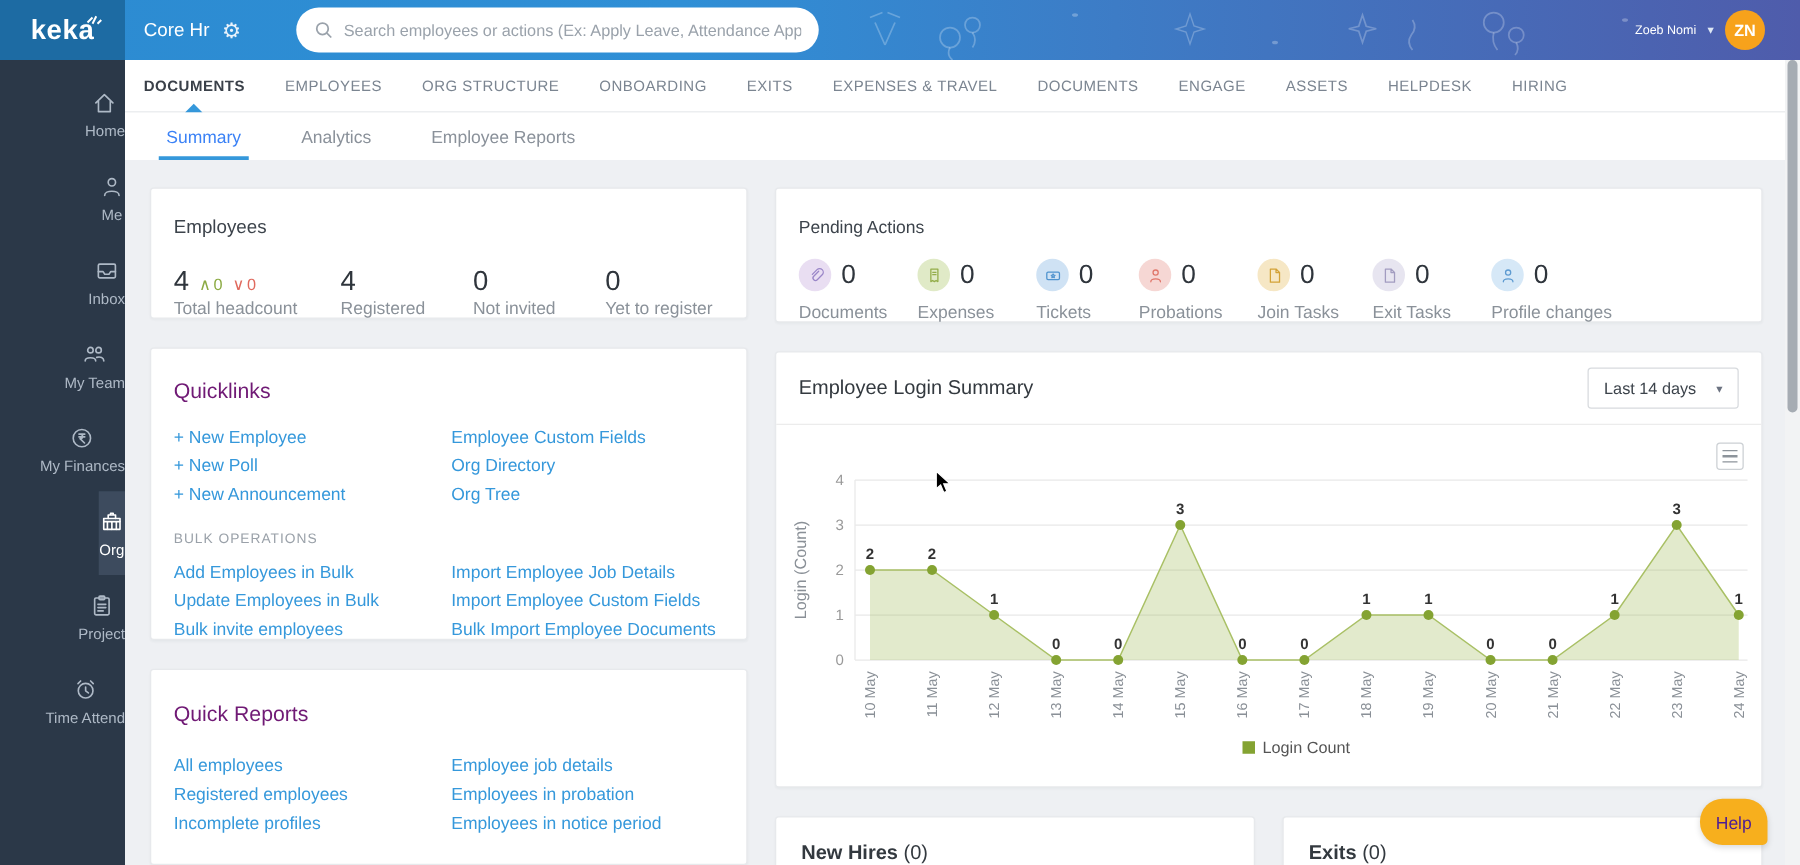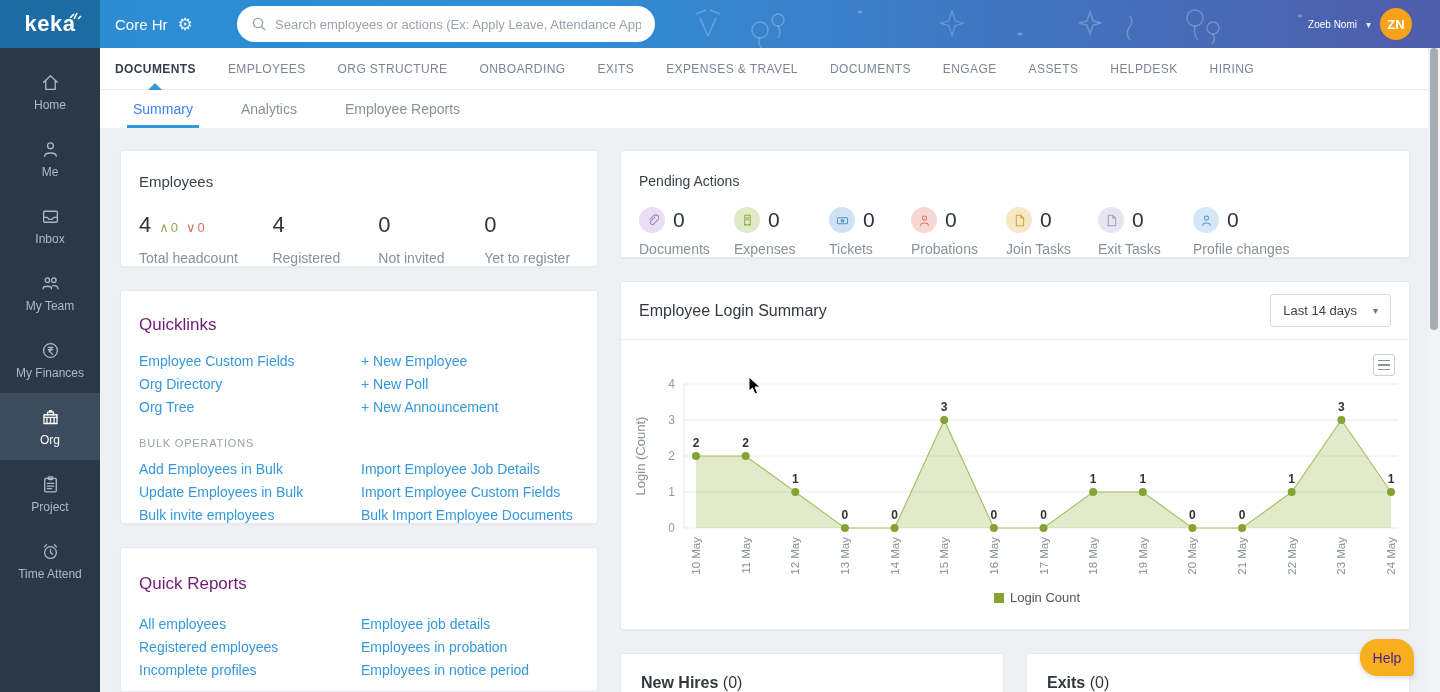--- a/index.html
+++ b/index.html
@@ -21,21 +21,21 @@
   .search-pill input { border:none; outline:none; flex:1; font-size:13px; color:#444; font-family:"Liberation Sans",sans-serif; }
   .search-pill input::placeholder { color:#9aa2ab; }
   .user-area { position:absolute; right:28px; top:0; height:48px; display:flex; align-items:center; gap:9px; cursor:pointer; }
   .user-name { color:#fff; font-size:10px; }
   .user-caret { color:#dfe8f5; font-size:10px; }
   .avatar { width:32px; height:32px; border-radius:50%; background:#f7a21b; color:#fff; font-weight:bold;
     font-size:13px; display:flex; align-items:center; justify-content:center; }
 
   
   .sidebar { position:absolute; left:0; top:48px; width:100px; height:644px; background:#2b3848; z-index:20;
-    display:flex; flex-direction:column; padding-top:10px; }
+    display:flex; flex-direction:column; padding-top:10px;align-items:flex-end; }
   .side-item { height:67px; display:flex; flex-direction:column; align-items:center; justify-content:center;
     gap:5px; color:#aeb9c6; cursor:pointer; }
   .side-item .lbl { font-size:12px; }
   .side-item.active { background:#3d4b5e; color:#fff; }
   .side-item svg { stroke:currentColor; }
   .side-partial { height:40px; display:flex; justify-content:center; align-items:flex-start; color:#aeb9c6; padding-top:12px; }
 
   
   .main { position:absolute; left:100px; top:48px; width:1340px; height:644px; }
   .navbar { position:relative; height:42px; background:#fff; display:flex; align-items:center; gap:32px;
@@ -61,21 +61,21 @@
 
   
   .employees-card { height:118px; padding:22px 18px 0 18px; }
   .stats-row { display:flex; margin-top:22px; }
   .stat { display:flex; flex-direction:column; }
   .stat-top { display:flex; align-items:baseline; gap:8px; }
   .stat-value { font-size:22px; color:#2f353c; }
   .delta { font-size:13px; display:flex; align-items:center; gap:2px; }
   .delta.up { color:#8cab44; }
   .delta.down { color:#e06a5e; }
-  .stat-label { font-size:14px; color:#8a9199; margin-top:12px; }
+  .stat-label { font-size:14px; color:#8a9199; margin-top:0; }
 
   
   .pending-card { height:118px; padding:22px 18px 0 18px; }
   .pending-row { display:flex; margin-top:18px; }
   .pending-item { display:flex; flex-direction:column; }
   .p-top { display:flex; align-items:center; gap:8px; }
   .p-badge { width:26px; height:26px; border-radius:50%; display:flex; align-items:center; justify-content:center; }
   .p-count { font-size:21px; color:#2f353c; }
   .p-label { font-size:14px; color:#8a9199; margin-top:8px; }
 
@@ -288,28 +288,28 @@
               </div>
               <div class="stat-label">Yet to register</div>
             </div>
           </div>
       </div>
 
       <div class="card quicklinks-card">
         <div class="big-title">Quicklinks</div>
         <div class="link-grid" id="quicklinks-grid">
             <div class="link-col">
+              <a class="qlink">+ New Employee</a>
+              <a class="qlink">+ New Poll</a>
+              <a class="qlink">+ New Announcement</a>
+            </div>
+            <div class="link-col">
               <a class="qlink">Employee Custom Fields</a>
               <a class="qlink">Org Directory</a>
               <a class="qlink">Org Tree</a>
-            </div>
-            <div class="link-col">
-              <a class="qlink">+ New Employee</a>
-              <a class="qlink">+ New Poll</a>
-              <a class="qlink">+ New Announcement</a>
             </div>
           </div>
         <div class="section-label">BULK OPERATIONS</div>
         <div class="link-grid" style="margin-top:12px;" id="bulk-grid">
             <div class="link-col">
               <a class="qlink">Add Employees in Bulk</a>
               <a class="qlink">Update Employees in Bulk</a>
               <a class="qlink">Bulk invite employees</a>
             </div>
             <div class="link-col">

